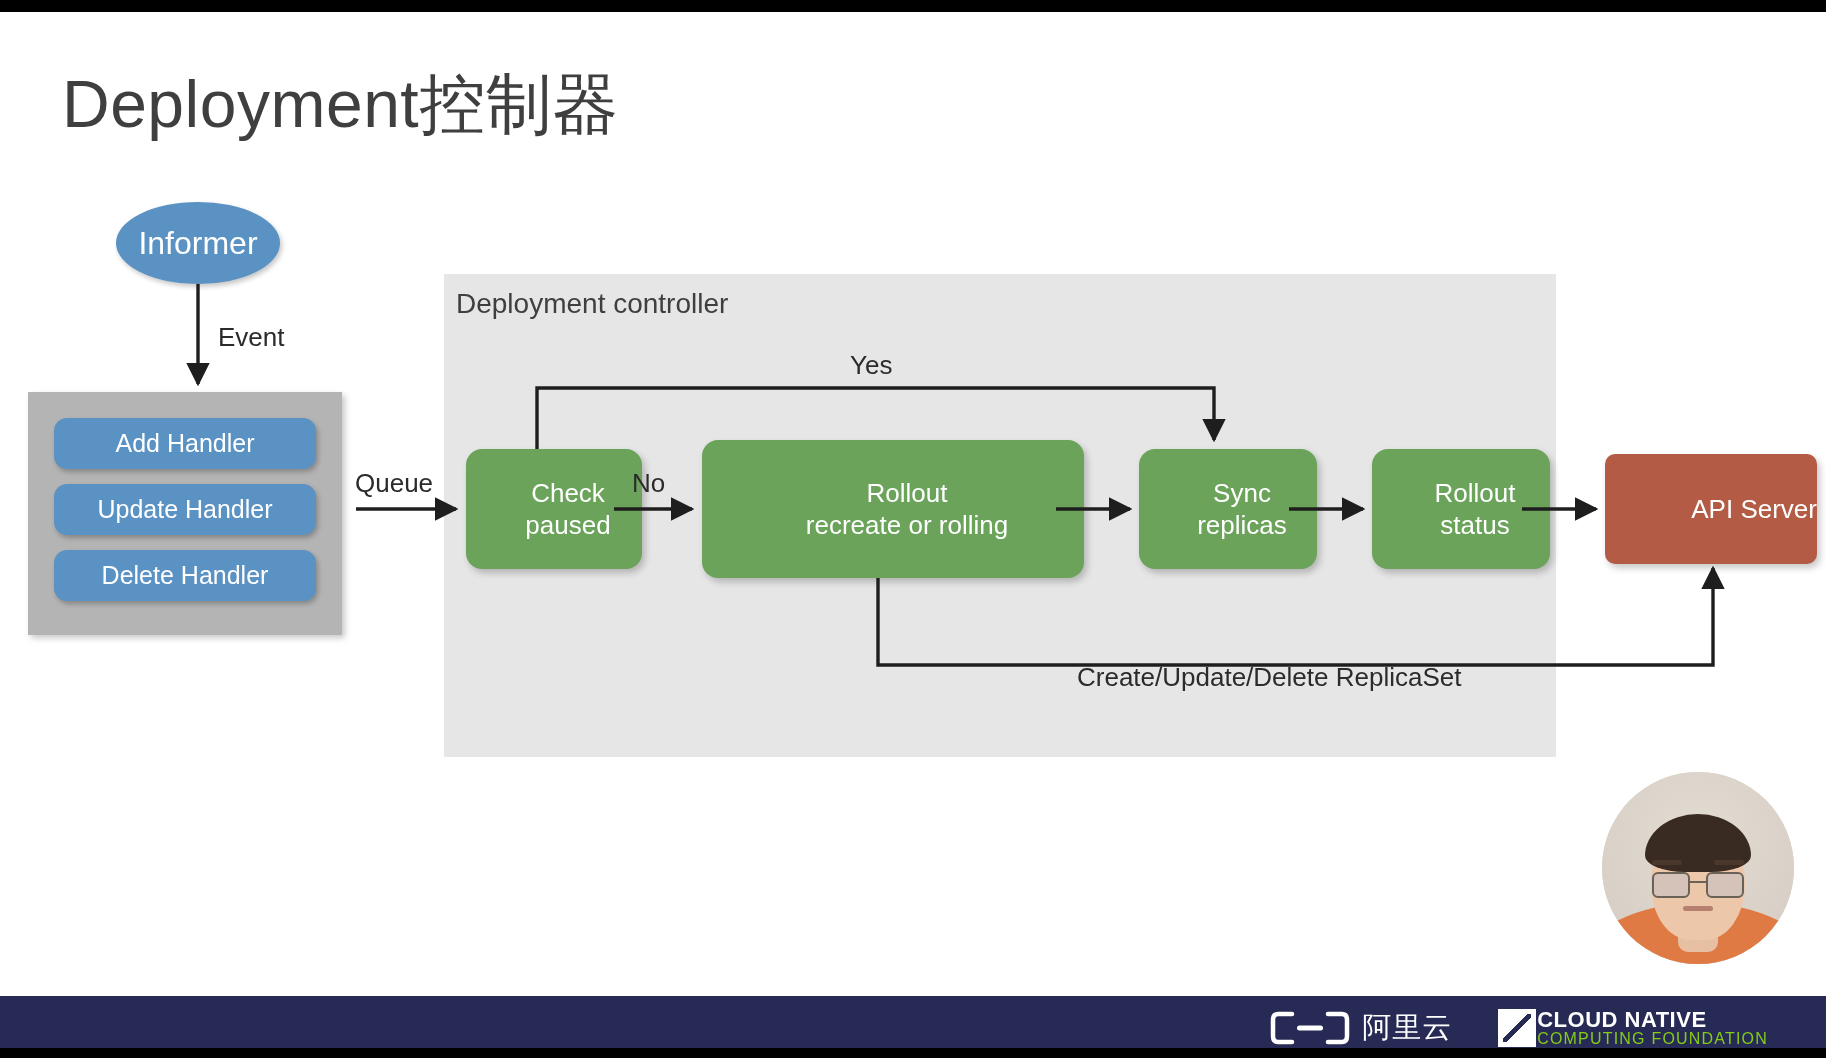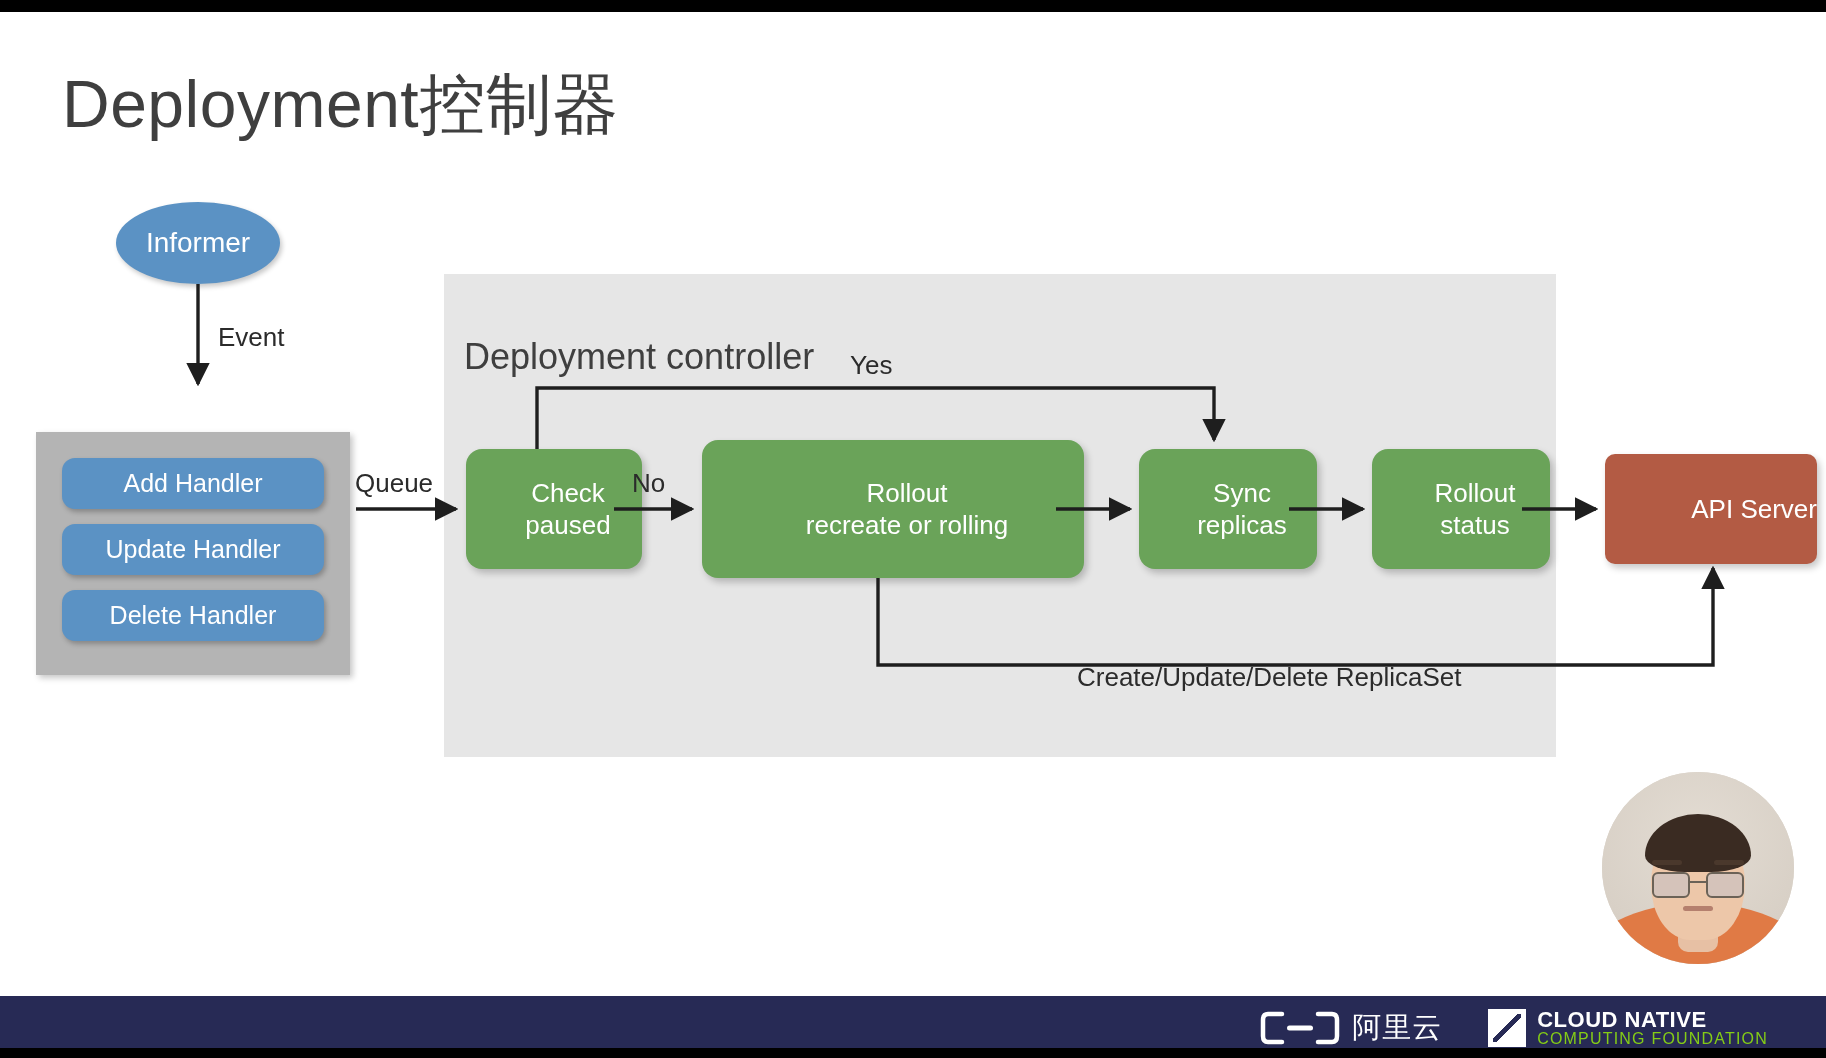--- a/index.html
+++ b/index.html
@@ -57,33 +57,32 @@
     top: 190px;
     width: 164px;
     height: 82px;
     border-radius: 50%;
     background: #5b92c4;
     box-shadow: 2px 3px 5px rgba(0,0,0,0.22);
     display: flex;
     align-items: center;
     justify-content: center;
     color: #ffffff;
-    font-size: 28px;
+    font-size: 32px;
   }
 
   
   .handler-group {
     position: absolute;
-    left: 36px;
+    left: 28px;
     top: 380px;
     width: 314px;
     height: 243px;
     background: #b4b4b4;
     box-shadow: 3px 3px 6px rgba(0,0,0,0.22);
-    margin-top: 40px;
   }
   .handler-box {
     position: absolute;
     left: 26px;
     width: 262px;
     height: 51px;
     background: #5b92c4;
     border-radius: 13px;
     box-shadow: 2px 3px 5px rgba(0,0,0,0.25);
     display: flex;
@@ -100,26 +99,25 @@
   .controller-panel {
     position: absolute;
     left: 444px;
     top: 262px;
     width: 1112px;
     height: 483px;
     background: #e6e6e6;
   }
   .controller-label {
     position: absolute;
-    left: 20px;
+    left: 12px;
     top: 14px;
-    font-size: 36px;
+    font-size: 28px;
     color: #3f3f3f;
     white-space: nowrap;
-    margin-top: 48px;
   }
 
   
   .pbox {
     position: absolute;
     background: #6aa359;
     border-radius: 16px;
     box-shadow: 3px 4px 7px rgba(0,0,0,0.22);
     display: flex;
     flex-direction: column;
@@ -301,21 +299,21 @@
   }
   .ali-text {
     color: #ffffff;
     font-size: 29px;
     letter-spacing: 1px;
     white-space: nowrap;
   }
   .logo-cncf {
     display: flex;
     align-items: center;
-    gap: 11px;
+    gap: 1px;
   }
   .cncf-mark {
     width: 38px; height: 38px;
     background: #ffffff;
     position: relative;
   }
   .cncf-mark::after {
     content: "";
     position: absolute;
     left: 5px; top: 5px;

